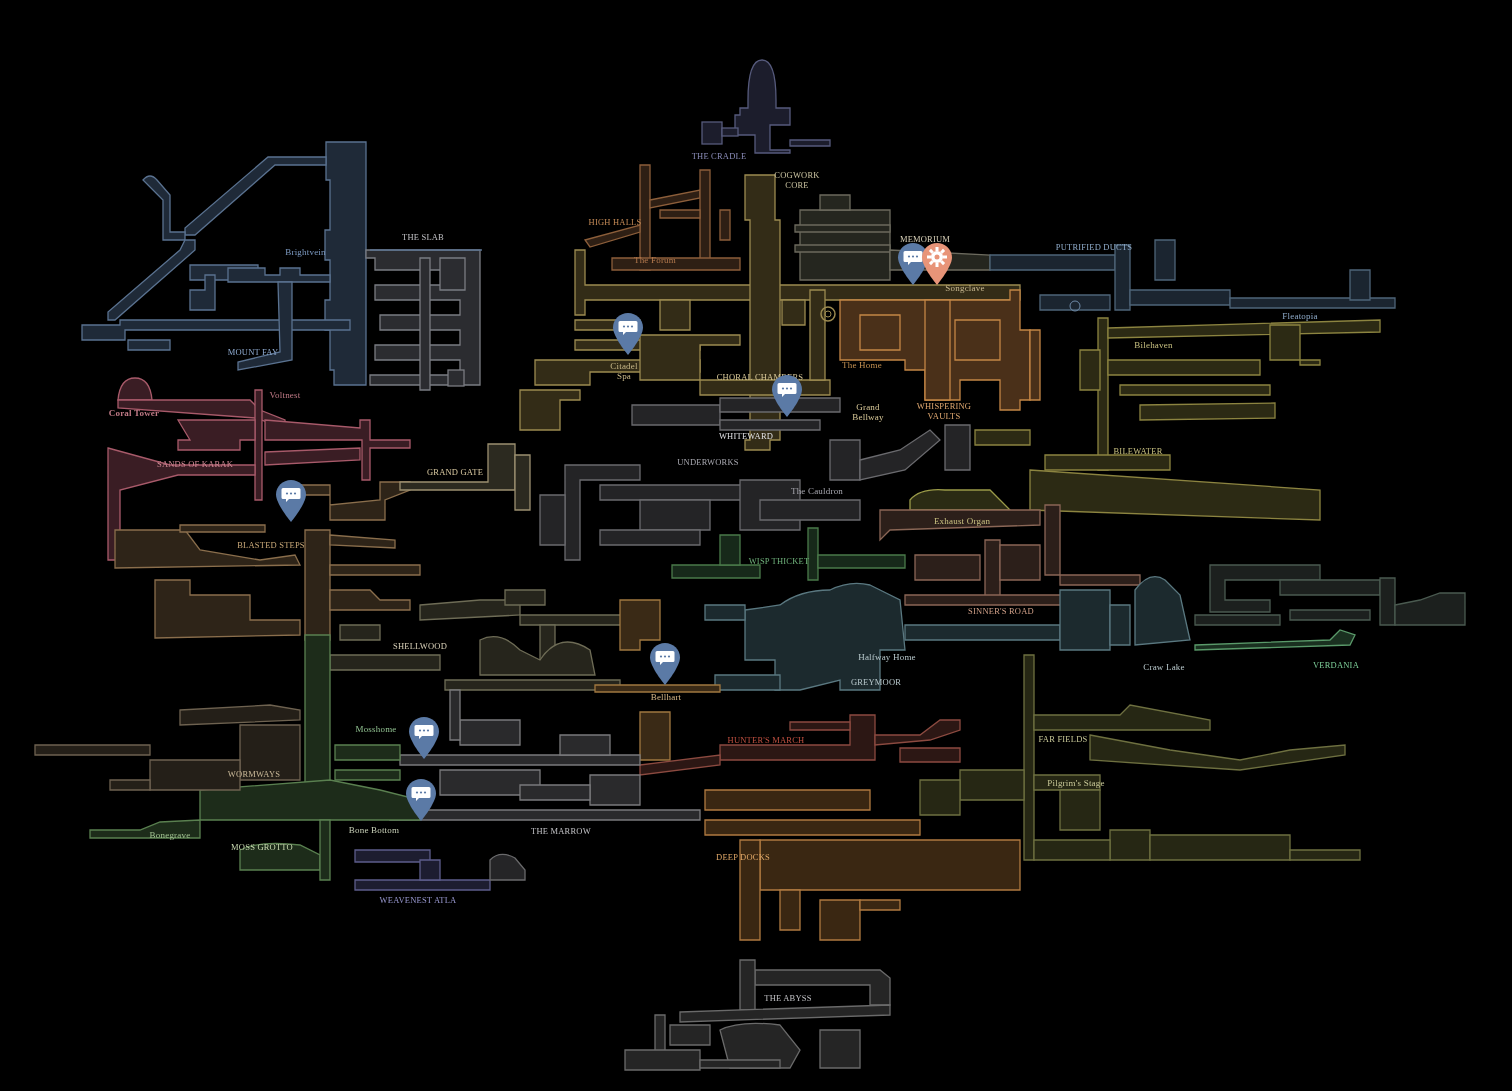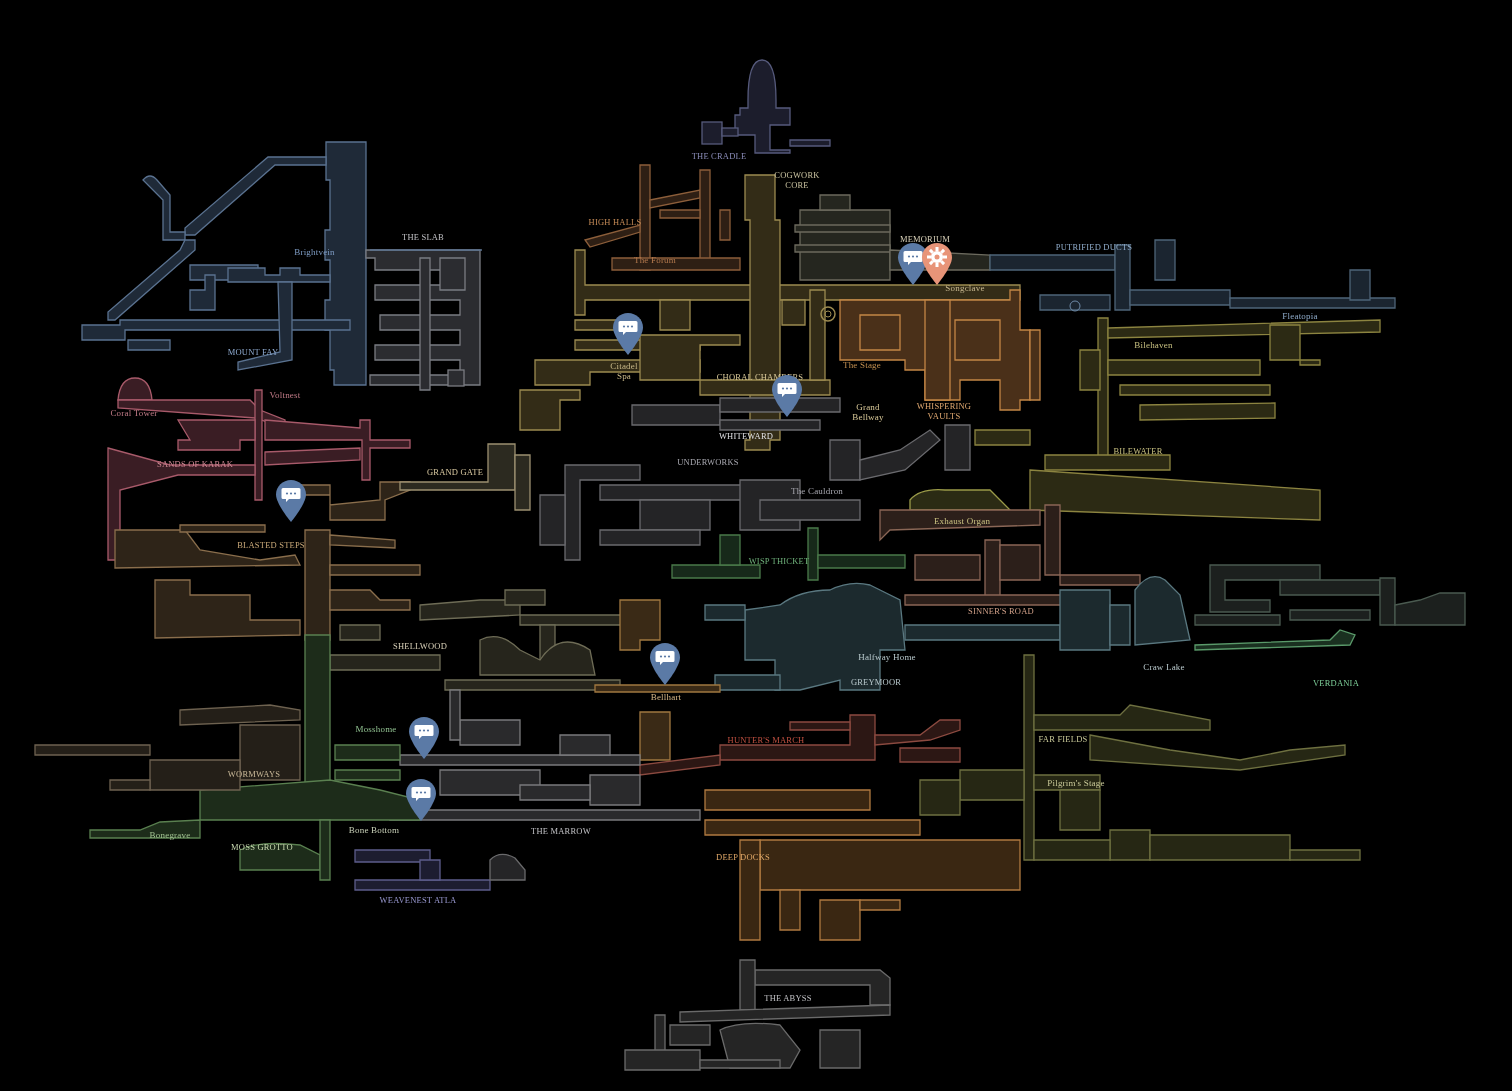--- a/index.html
+++ b/index.html
@@ -297,51 +297,51 @@
   </g>
 </svg>
 
 <div id="labels">
     <div class="label caps" style="left: 719px; top: 157px; color: rgb(138, 140, 184); white-space: pre;">THE CRADLE</div>
     <div class="label caps" style="left: 797px; top: 181px; color: rgb(201, 194, 160); white-space: pre;">COGWORK
 CORE</div>
     <div class="label caps" style="left: 615px; top: 223px; color: rgb(196, 138, 86); white-space: pre;">HIGH HALLS</div>
     <div class="label small" style="left: 655px; top: 260px; color: rgb(181, 122, 78); white-space: pre;">The Forum</div>
     <div class="label caps" style="left: 423px; top: 238px; color: rgb(192, 192, 196); white-space: pre;">THE SLAB</div>
-    <div class="label small" style="left: 293px; top: 252px; color: rgb(126, 156, 196); white-space: pre; padding-left: 43px;">Brightvein</div>
+    <div class="label small" style="left: 284px; top: 252px; color: rgb(126, 156, 196); white-space: pre; padding-left: 43px;">Brightvein</div>
     <div class="label caps" style="left: 253px; top: 353px; color: rgb(142, 170, 208); white-space: pre;">MOUNT FAY</div>
-    <div class="label small" style="left: 134px; top: 413px; color: rgb(192, 122, 134); white-space: pre;">Coral Tower</div>
+    <div class="label small" style="left: 134px; top: 413px; color: rgb(192, 122, 134); white-space: pre; font-weight: bold;">Coral Tower</div>
     <div class="label small" style="left: 285px; top: 395px; color: rgb(192, 122, 134); white-space: pre;">Voltnest</div>
     <div class="label caps" style="left: 195px; top: 465px; color: rgb(208, 136, 148); white-space: pre;">SANDS OF KARAK</div>
     <div class="label caps" style="left: 455px; top: 473px; color: rgb(216, 200, 160); white-space: pre;">GRAND GATE</div>
     <div class="label caps" style="left: 271px; top: 546px; color: rgb(200, 168, 120); white-space: pre;">BLASTED STEPS</div>
     <div class="label caps" style="left: 925px; top: 240px; color: rgb(216, 208, 184); white-space: pre;">MEMORIUM</div>
     <div class="label caps" style="left: 1094px; top: 248px; color: rgb(142, 170, 200); white-space: pre;">PUTRIFIED DUCTS</div>
     <div class="label small" style="left: 965px; top: 288px; color: rgb(200, 184, 144); white-space: pre;">Songclave</div>
     <div class="label small" style="left: 1300px; top: 316px; color: rgb(142, 170, 200); white-space: pre;">Fleatopia</div>
     <div class="label small" style="left: 1146px; top: 345px; color: rgb(200, 192, 128); white-space: pre; padding-left: 15px;">Bilehaven</div>
     <div class="label small" style="left: 624px; top: 371px; color: rgb(200, 184, 136); white-space: pre;">Citadel
 Spa</div>
     <div class="label caps" style="left: 760px; top: 378px; color: rgb(216, 200, 152); white-space: pre;">CHORAL CHAMBERS</div>
-    <div class="label small" style="left: 862px; top: 365px; color: rgb(196, 144, 80); white-space: pre;">The Stage</div>
+    <div class="label small" style="left: 862px; top: 365px; color: rgb(196, 144, 80); white-space: pre;">The Home</div>
     <div class="label small" style="left: 868px; top: 412px; color: rgb(216, 200, 152); white-space: pre;">Grand
 Bellway</div>
     <div class="label caps" style="left: 944px; top: 412px; color: rgb(224, 168, 112); white-space: pre;">WHISPERING
 VAULTS</div>
     <div class="label caps" style="left: 746px; top: 437px; color: rgb(224, 224, 228); white-space: pre;">WHITEWARD</div>
     <div class="label caps" style="left: 1138px; top: 452px; color: rgb(200, 192, 128); white-space: pre;">BILEWATER</div>
     <div class="label caps" style="left: 708px; top: 463px; color: rgb(168, 168, 176); white-space: pre;">UNDERWORKS</div>
     <div class="label small" style="left: 817px; top: 491px; color: rgb(168, 168, 176); white-space: pre;">The Cauldron</div>
     <div class="label small" style="left: 962px; top: 521px; color: rgb(200, 192, 128); white-space: pre;">Exhaust Organ</div>
     <div class="label caps" style="left: 779px; top: 562px; color: rgb(110, 176, 122); white-space: pre;">WISP THICKET</div>
     <div class="label caps" style="left: 1001px; top: 612px; color: rgb(208, 160, 136); white-space: pre;">SINNER'S ROAD</div>
     <div class="label caps" style="left: 420px; top: 647px; color: rgb(216, 208, 184); white-space: pre;">SHELLWOOD</div>
     <div class="label small" style="left: 887px; top: 657px; color: rgb(184, 200, 204); white-space: pre;">Halfway Home</div>
     <div class="label small" style="left: 1164px; top: 667px; color: rgb(184, 200, 204); white-space: pre;">Craw Lake</div>
-    <div class="label caps" style="left: 1336px; top: 684px; color: rgb(126, 208, 154); white-space: pre; font-family: Liberation Serif, serif;">VERDANIA</div>
+    <div class="label caps" style="left: 1336px; top: 666px; color: rgb(126, 208, 154); white-space: pre; font-family: Liberation Serif, serif;">VERDANIA</div>
     <div class="label caps" style="left: 876px; top: 683px; color: rgb(184, 200, 204); white-space: pre;">GREYMOOR</div>
     <div class="label small" style="left: 652px; top: 697px; color: rgb(216, 184, 136); white-space: pre; padding-left: 28px;">Bellhart</div>
     <div class="label small" style="left: 376px; top: 729px; color: rgb(144, 192, 144); white-space: pre;">Mosshome</div>
     <div class="label caps" style="left: 766px; top: 741px; color: rgb(192, 80, 64); white-space: pre;">HUNTER'S MARCH</div>
     <div class="label caps" style="left: 1063px; top: 740px; color: rgb(200, 200, 152); white-space: pre;">FAR FIELDS</div>
     <div class="label caps" style="left: 254px; top: 775px; color: rgb(200, 184, 152); white-space: pre;">WORMWAYS</div>
     <div class="label small" style="left: 1076px; top: 783px; color: rgb(200, 200, 152); white-space: pre;">Pilgrim's Stage</div>
     <div class="label small" style="left: 170px; top: 835px; color: rgb(160, 192, 144); white-space: pre;">Bonegrave</div>
     <div class="label small" style="left: 364px; top: 830px; color: rgb(200, 208, 184); white-space: pre; padding-left: 20px;">Bone Bottom</div>
     <div class="label caps" style="left: 561px; top: 832px; color: rgb(192, 192, 196); white-space: pre;">THE MARROW</div>

